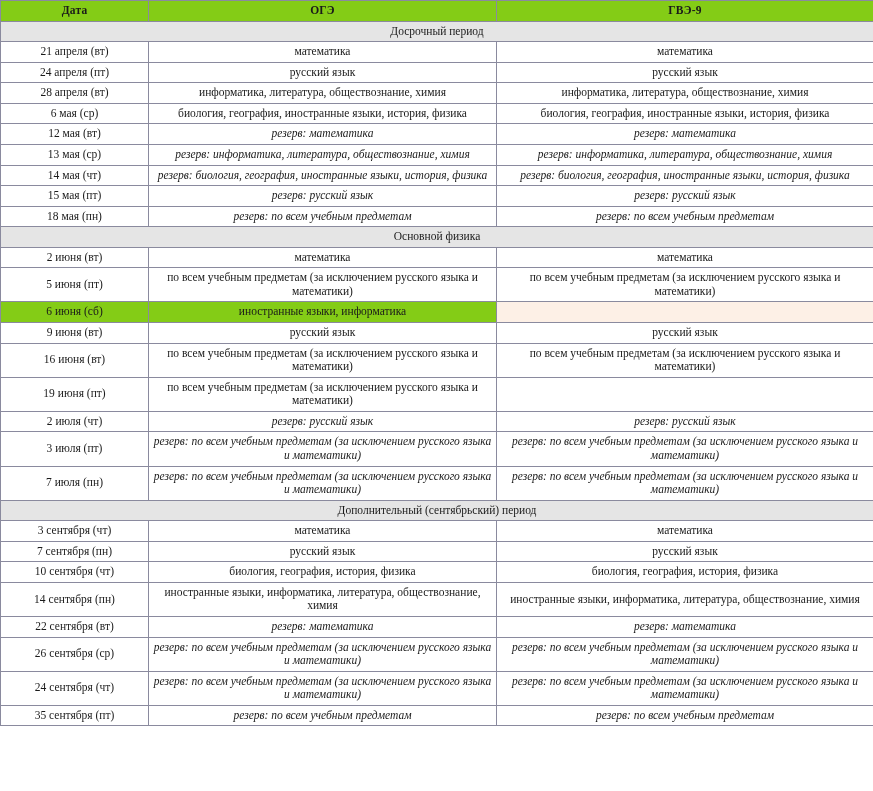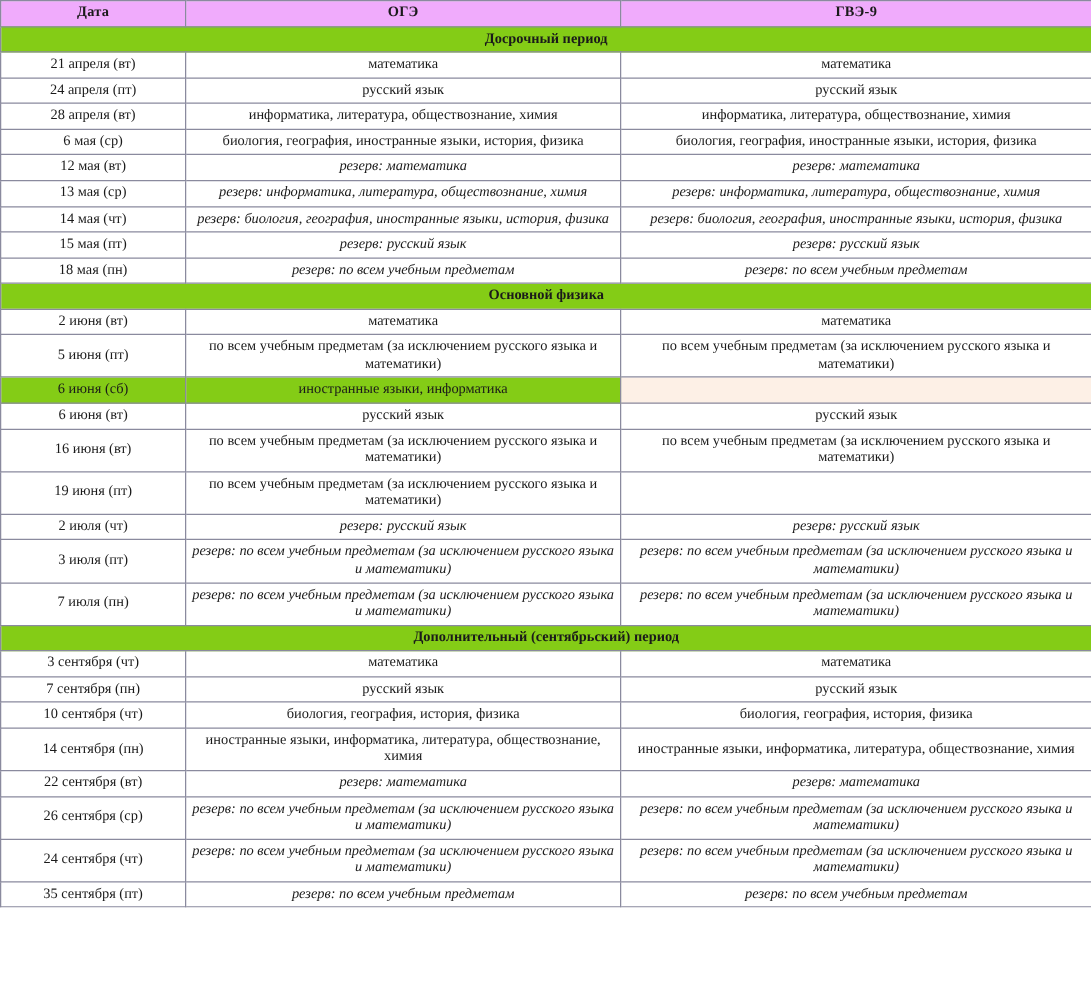--- a/index.html
+++ b/index.html
@@ -23,29 +23,29 @@
     vertical-align: middle;
     text-align: center;
     font-size: 11.5px;
     line-height: 1.18;
   }
   col.c-date   { width: 148px; }
   col.c-oge    { width: 348px; }
   col.c-gve    { width: 377px; }
 
   thead th {
-    background: #f0abfc;
+    background: #84cc16;
     font-weight: bold;
     font-size: 14px;
     padding: 7px 4px;
     letter-spacing: .2px;
   }
   tr.period-row td {
-    background: #84cc16;
-    font-weight: bold;
+    background: #e5e5e5;
+    font-weight: normal;
     font-size: 13px;
     padding: 5px 4px;
   }
   td.date-cell {
     font-size: 11.5px;
     white-space: nowrap;
   }
   td.subj {
     font-size: 11.5px;
   }
@@ -137,21 +137,21 @@
         <td class="date-cell">5 июня (пт)</td>
         <td class="subj">по всем учебным предметам (за исключением русского языка и математики)</td>
         <td class="subj">по всем учебным предметам (за исключением русского языка и математики)</td>
       </tr>
       <tr class="highlight">
         <td class="date-cell">6 июня (сб)</td>
         <td class="subj">иностранные языки, информатика</td>
         <td class="subj empty"></td>
       </tr>
       <tr>
-        <td class="date-cell">6 июня (вт)</td>
+        <td class="date-cell">9 июня (вт)</td>
         <td class="subj">русский язык</td>
         <td class="subj">русский язык</td>
       </tr>
       <tr>
         <td class="date-cell">16 июня (вт)</td>
         <td class="subj">по всем учебным предметам (за исключением русского языка и математики)</td>
         <td class="subj">по всем учебным предметам (за исключением русского языка и математики)</td>
       </tr>
       <tr>
         <td class="date-cell">19 июня (пт)</td>

